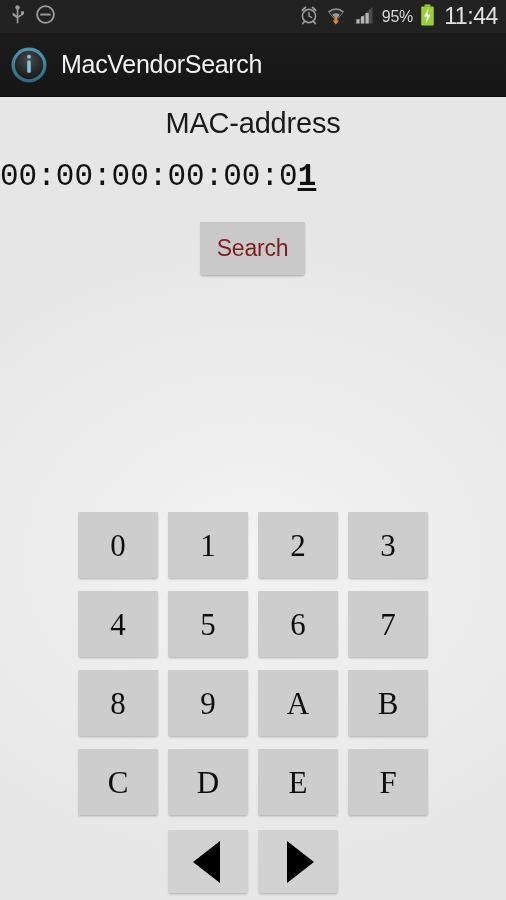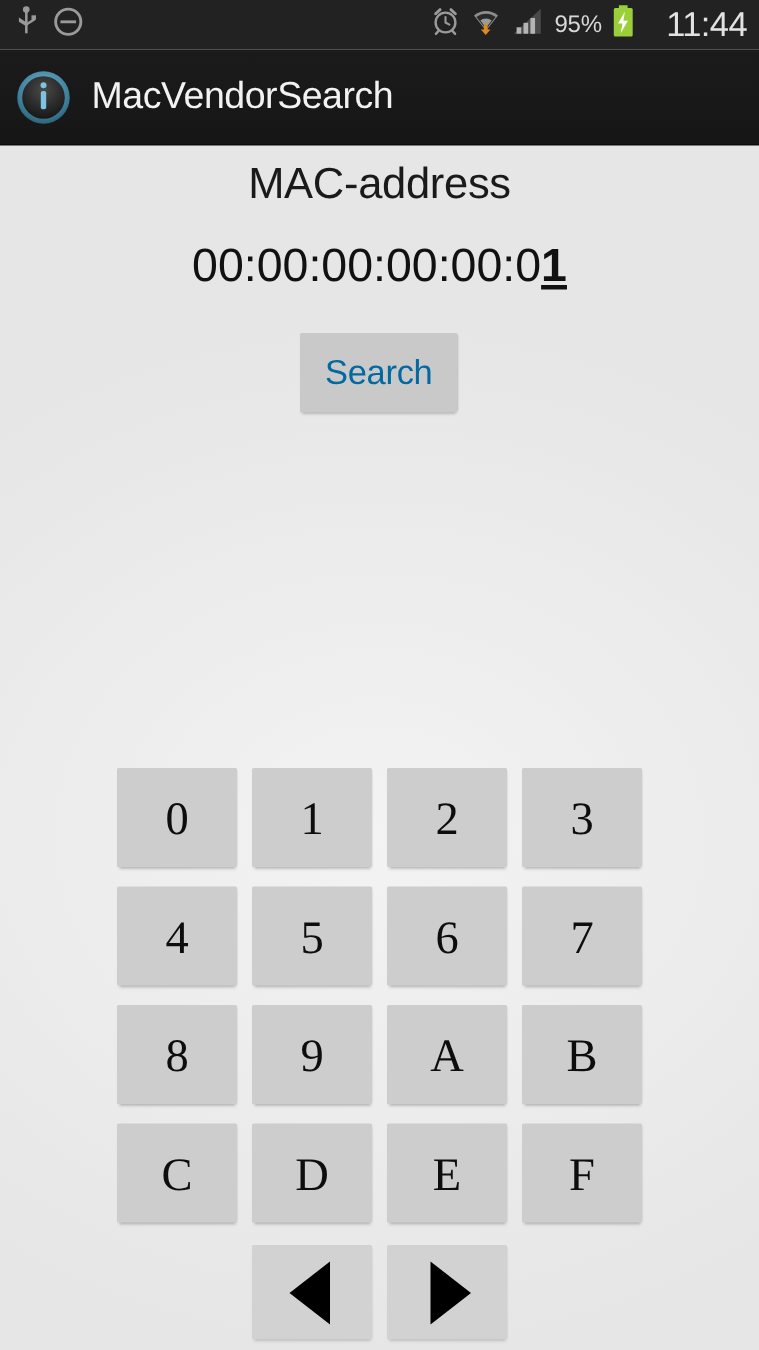--- a/index.html
+++ b/index.html
@@ -51,21 +51,21 @@
     font-size: 16px;
     letter-spacing: -0.2px;
     font-family: "Liberation Sans", sans-serif;
   }
   .clock {
     color: #e2e2e2;
     font-size: 23px;
     font-weight: 400;
     letter-spacing: -0.4px;
     line-height: 23px;
-    margin-left: 14px;
+    margin-left: 2px;
     font-family: "Liberation Sans", sans-serif;
   }
 
   
   .title-bar {
     position: absolute;
     top: 33px; left: 0;
     width: 506px;
     height: 64px;
     background: linear-gradient(to bottom, #1b1b1b 0%, #161616 100%);
@@ -107,24 +107,23 @@
     color: #1a1a1a;
     font-family: "Liberation Sans", sans-serif;
     font-weight: 400;
     letter-spacing: -0.2px;
   }
 
   .mac-value {
     position: absolute;
     top: 62px;
     width: 506px;
-    text-align: center;
     font-size: 31px;
     color: #111111;
-    font-family: Liberation Sans, sans-serif;
+    font-family: Liberation Mono, monospace;
     letter-spacing: 0px;
     white-space: pre;
   }
   .mac-cursor {
     font-weight: bold;
     text-decoration: underline;
     text-underline-offset: 3px;
   }
 
   .search-button {
@@ -133,21 +132,21 @@
     top: 125px;
     width: 105px;
     height: 53px;
     background: #c9c9c9;
     border: none;
     border-radius: 1px;
     box-shadow: 0 2px 2px -1px rgba(110,110,110,0.55),
                 1px 0 1px -1px rgba(140,140,140,0.5);
     font-family: "Liberation Sans", sans-serif;
     font-size: 23px;
-    color: #0369a1;
+    color: #7f1d1d;
     letter-spacing: -0.2px;
     padding: 0;
     cursor: pointer;
     display: flex;
     align-items: center;
     justify-content: center;
   }
 
   
   .keypad {

